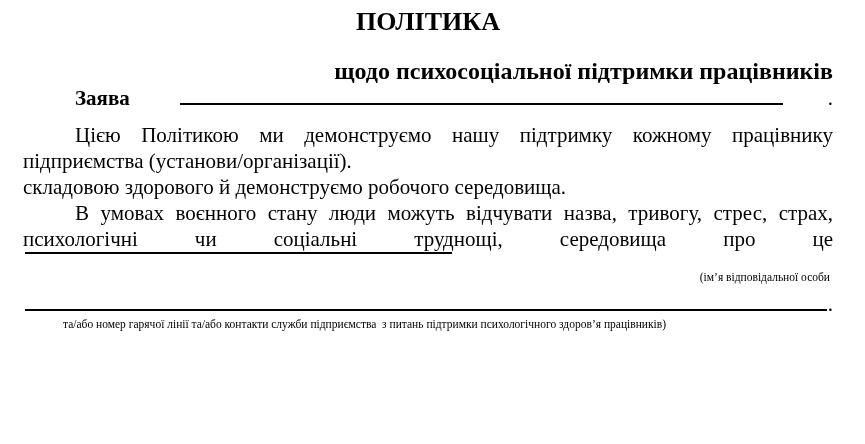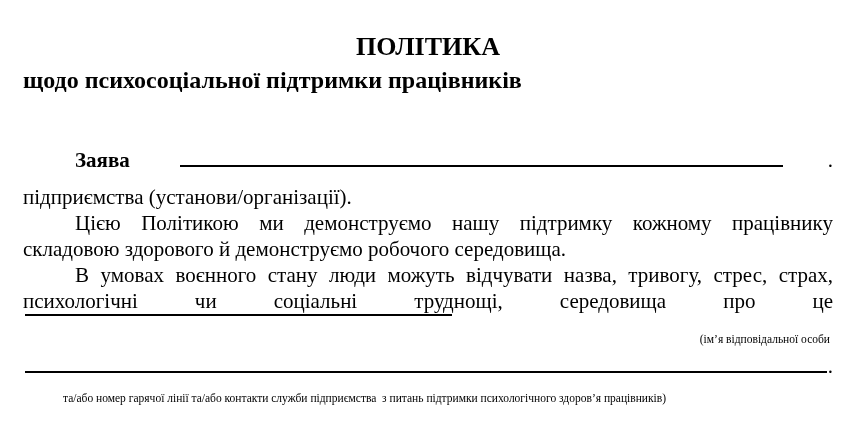--- a/index.html
+++ b/index.html
@@ -8,36 +8,35 @@
     width: 865px;
     height: 444px;
     background: #ffffff;
     color: #000000;
     font-family: "Liberation Serif", serif;
     overflow: hidden;
   }
   .doc { margin-left: 23px; width: 810px; }
 
   .title {
-    margin-top: 32px;
+    margin-top: 7px;
     text-align: center;
     font-weight: bold;
     font-size: 26px;
     line-height: 30px;
   }
   .subtitle {
-    margin-top: 4px;
-    text-align: left;
+    margin-top: 20px;
+    text-align: right;
     font-weight: bold;
     font-size: 24px;
     line-height: 28px;
   }
 
   .statement-row {
-    margin-top: 53px;
     display: flex;
     align-items: baseline;
     font-size: 21px;
     line-height: 27px;
     padding-left: 52px;
     gap: 44px;
   }
   .statement-label { font-weight: bold; white-space: nowrap; }
   .fill-line {
     flex: 1;
@@ -77,21 +76,21 @@
   .sig-row-2 {
     margin-top: 10px;
     margin-left: 2px;
     display: flex;
     align-items: baseline;
     font-size: 21px;
     line-height: 21px;
   }
   .sig-row-2 .fill-line { margin-left: 0; }
   .hotline-caption {
-    margin-top: 14px;
+    margin-top: 2px;
     margin-left: 40px;
     white-space: pre-wrap;
   }
 </style>
 </head>
 <body>
 
 <div class="page">
   <div class="doc">
 
@@ -100,22 +99,22 @@
     <div class="subtitle">щодо психосоціальної підтримки працівників</div>
 
     <div class="statement-row">
       <span class="statement-label">Заява</span>
       <span class="fill-line"></span>
       <span class="period">.</span>
     </div>
 
 
     <div class="body-text">
+      <div class="line force indent">Цією Політикою ми демонструємо нашу підтримку кожному працівнику</div>
       <div class="line plain">підприємства (установи/організації).</div>
-      <div class="line force indent">Цією Політикою ми демонструємо нашу підтримку кожному працівнику</div>
 
       <div class="line plain">складовою здорового й демонструємо робочого середовища.</div>
 
       <div class="line force indent">В умовах воєнного стану люди можуть відчувати назва, тривогу, стрес, страх,</div>
       <div class="line force">психологічні чи соціальні труднощі, середовища про це</div>
     </div>
 
     <div class="sig-line-1"></div>
 
     <div class="caption-small person-caption">(ім’я відповідальної особи</div>

